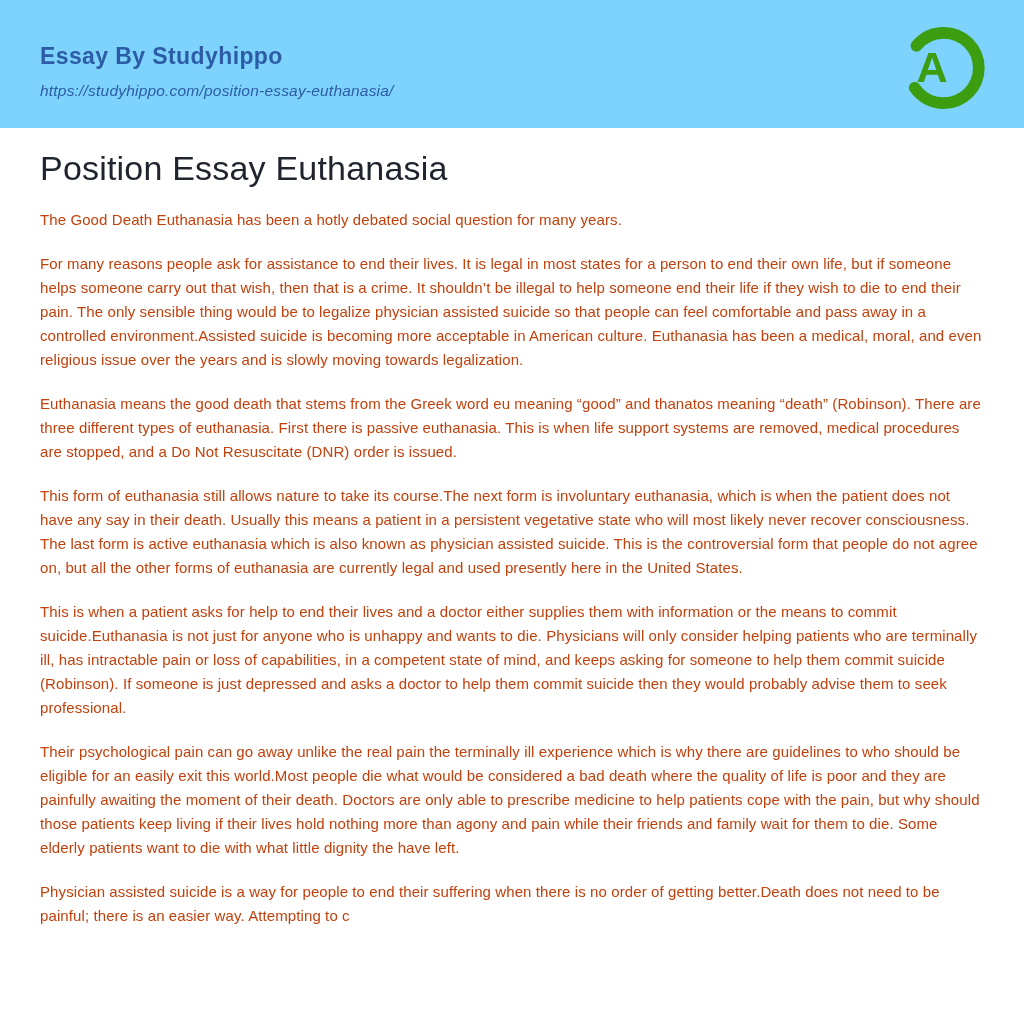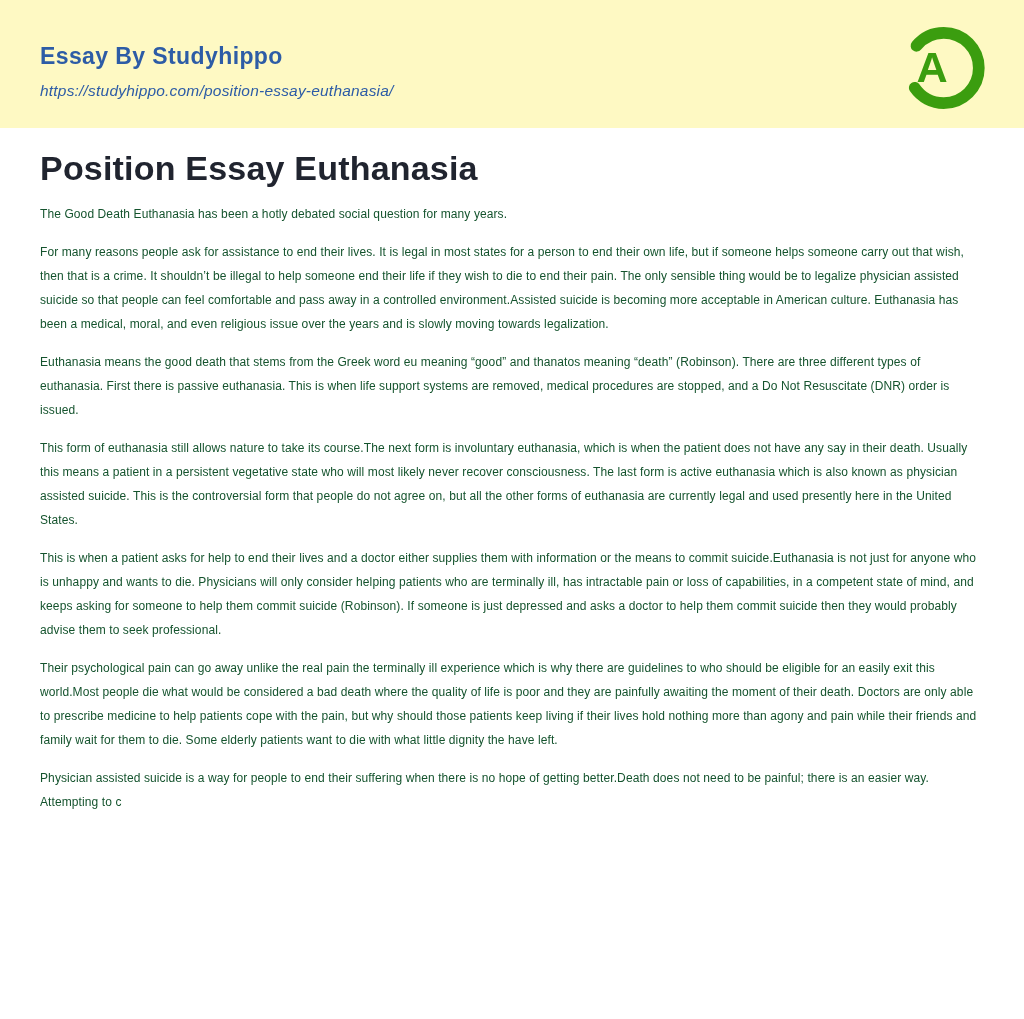--- a/index.html
+++ b/index.html
@@ -7,21 +7,21 @@
     padding: 0;
   }
   body {
     width: 1024px;
     height: 1019px;
     background: #ffffff;
     font-family: "Liberation Sans", sans-serif;
     overflow: hidden;
   }
   .header {
-    background: #fef9c3;
+    background: #7dd3fc;
     height: 128px;
     box-sizing: border-box;
     padding: 7px 38px 0 40px;
     display: flex;
     align-items: center;
     justify-content: space-between;
   }
   .brand-block {
     padding-top: 8px;
   }
@@ -45,29 +45,29 @@
     height: 92px;
     flex: 0 0 auto;
   }
   .main {
     padding: 0 40px;
   }
   .essay-title {
     margin: 21px 0 0 0;
     font-size: 34px;
     line-height: 1.15;
-    font-weight: 700;
+    font-weight: 400;
     color: #20242f;
     letter-spacing: 0.2px;
   }
   .para {
-    margin: 14px 0 0 0;
-    font-size: 12px;
+    margin: 20px 0 0 0;
+    font-size: 15px;
     line-height: 24px;
-    color: #14532d;
+    color: #c2410c;
     letter-spacing: 0.1px;
   }
 </style>
 </head>
 <body>
 
 <header class="header">
   <div class="brand-block">
     <div class="brand-title">Essay By Studyhippo</div>
     <a class="page-url">https://studyhippo.com/position-essay-euthanasia/</a>
@@ -82,14 +82,14 @@
 
 <main class="main">
   <h1 class="essay-title">Position Essay Euthanasia</h1>
 
   <p class="para">The Good Death Euthanasia has been a hotly debated social question for many years.</p>
   <p class="para">For many reasons people ask for assistance to end their lives. It is legal in most states for a person to end their own life, but if someone helps someone carry out that wish, then that is a crime. It shouldn’t be illegal to help someone end their life if they wish to die to end their pain. The only sensible thing would be to legalize physician assisted suicide so that people can feel comfortable and pass away in a controlled environment.Assisted suicide is becoming more acceptable in American culture. Euthanasia has been a medical, moral, and even religious issue over the years and is slowly moving towards legalization.</p>
   <p class="para">Euthanasia means the good death that stems from the Greek word eu meaning “good” and thanatos meaning “death” (Robinson). There are three different types of euthanasia. First there is passive euthanasia. This is when life support systems are removed, medical procedures are stopped, and a Do Not Resuscitate (DNR) order is issued.</p>
   <p class="para">This form of euthanasia still allows nature to take its course.The next form is involuntary euthanasia, which is when the patient does not have any say in their death. Usually this means a patient in a persistent vegetative state who will most likely never recover consciousness. The last form is active euthanasia which is also known as physician assisted suicide. This is the controversial form that people do not agree on, but all the other forms of euthanasia are currently legal and used presently here in the United States.</p>
   <p class="para">This is when a patient asks for help to end their lives and a doctor either supplies them with information or the means to commit suicide.Euthanasia is not just for anyone who is unhappy and wants to die. Physicians will only consider helping patients who are terminally ill, has intractable pain or loss of capabilities, in a competent state of mind, and keeps asking for someone to help them commit suicide (Robinson). If someone is just depressed and asks a doctor to help them commit suicide then they would probably advise them to seek professional.</p>
   <p class="para">Their psychological pain can go away unlike the real pain the terminally ill experience which is why there are guidelines to who should be eligible for an easily exit this world.Most people die what would be considered a bad death where the quality of life is poor and they are painfully awaiting the moment of their death. Doctors are only able to prescribe medicine to help patients cope with the pain, but why should those patients keep living if their lives hold nothing more than agony and pain while their friends and family wait for them to die. Some elderly patients want to die with what little dignity the have left.</p>
-  <p class="para">Physician assisted suicide is a way for people to end their suffering when there is no hope of getting better.Death does not need to be painful; there is an easier way. Attempting to c</p>
+  <p class="para">Physician assisted suicide is a way for people to end their suffering when there is no order of getting better.Death does not need to be painful; there is an easier way. Attempting to c</p>
 </main>
 
 </body></html>

